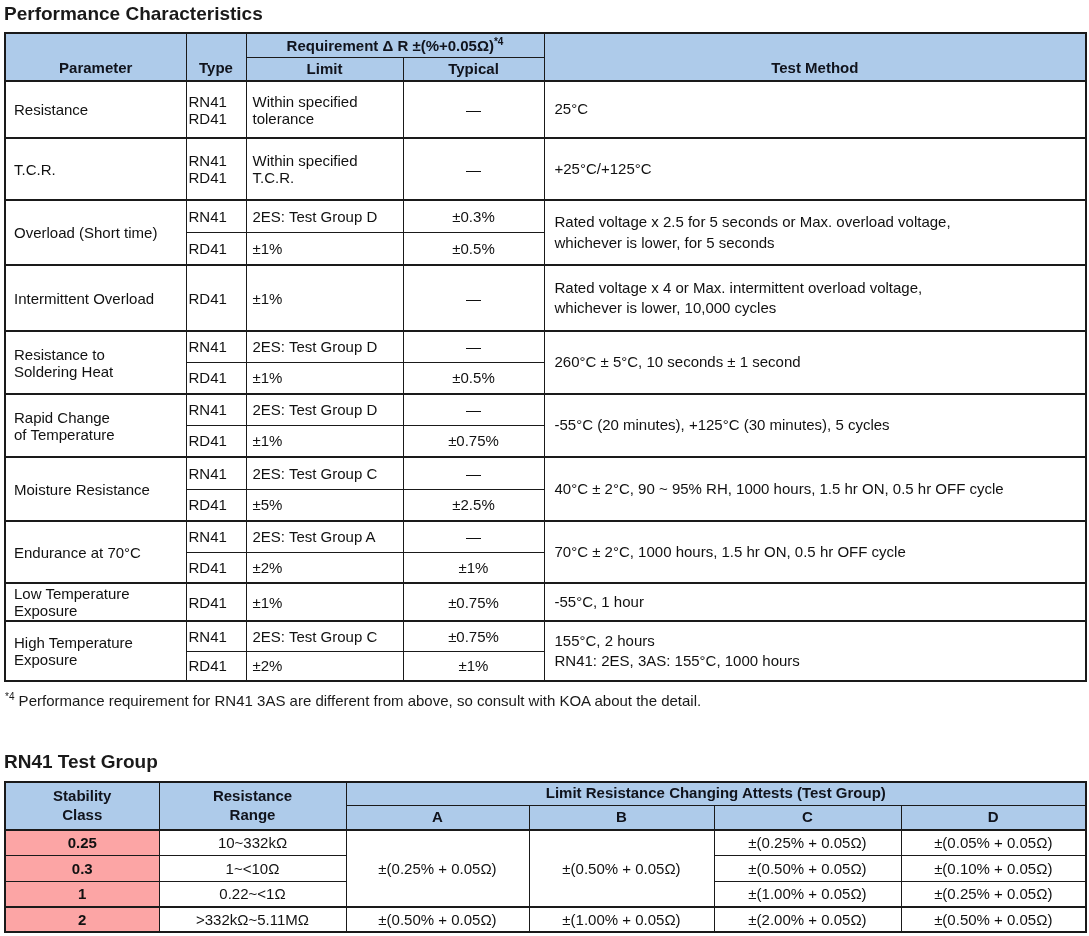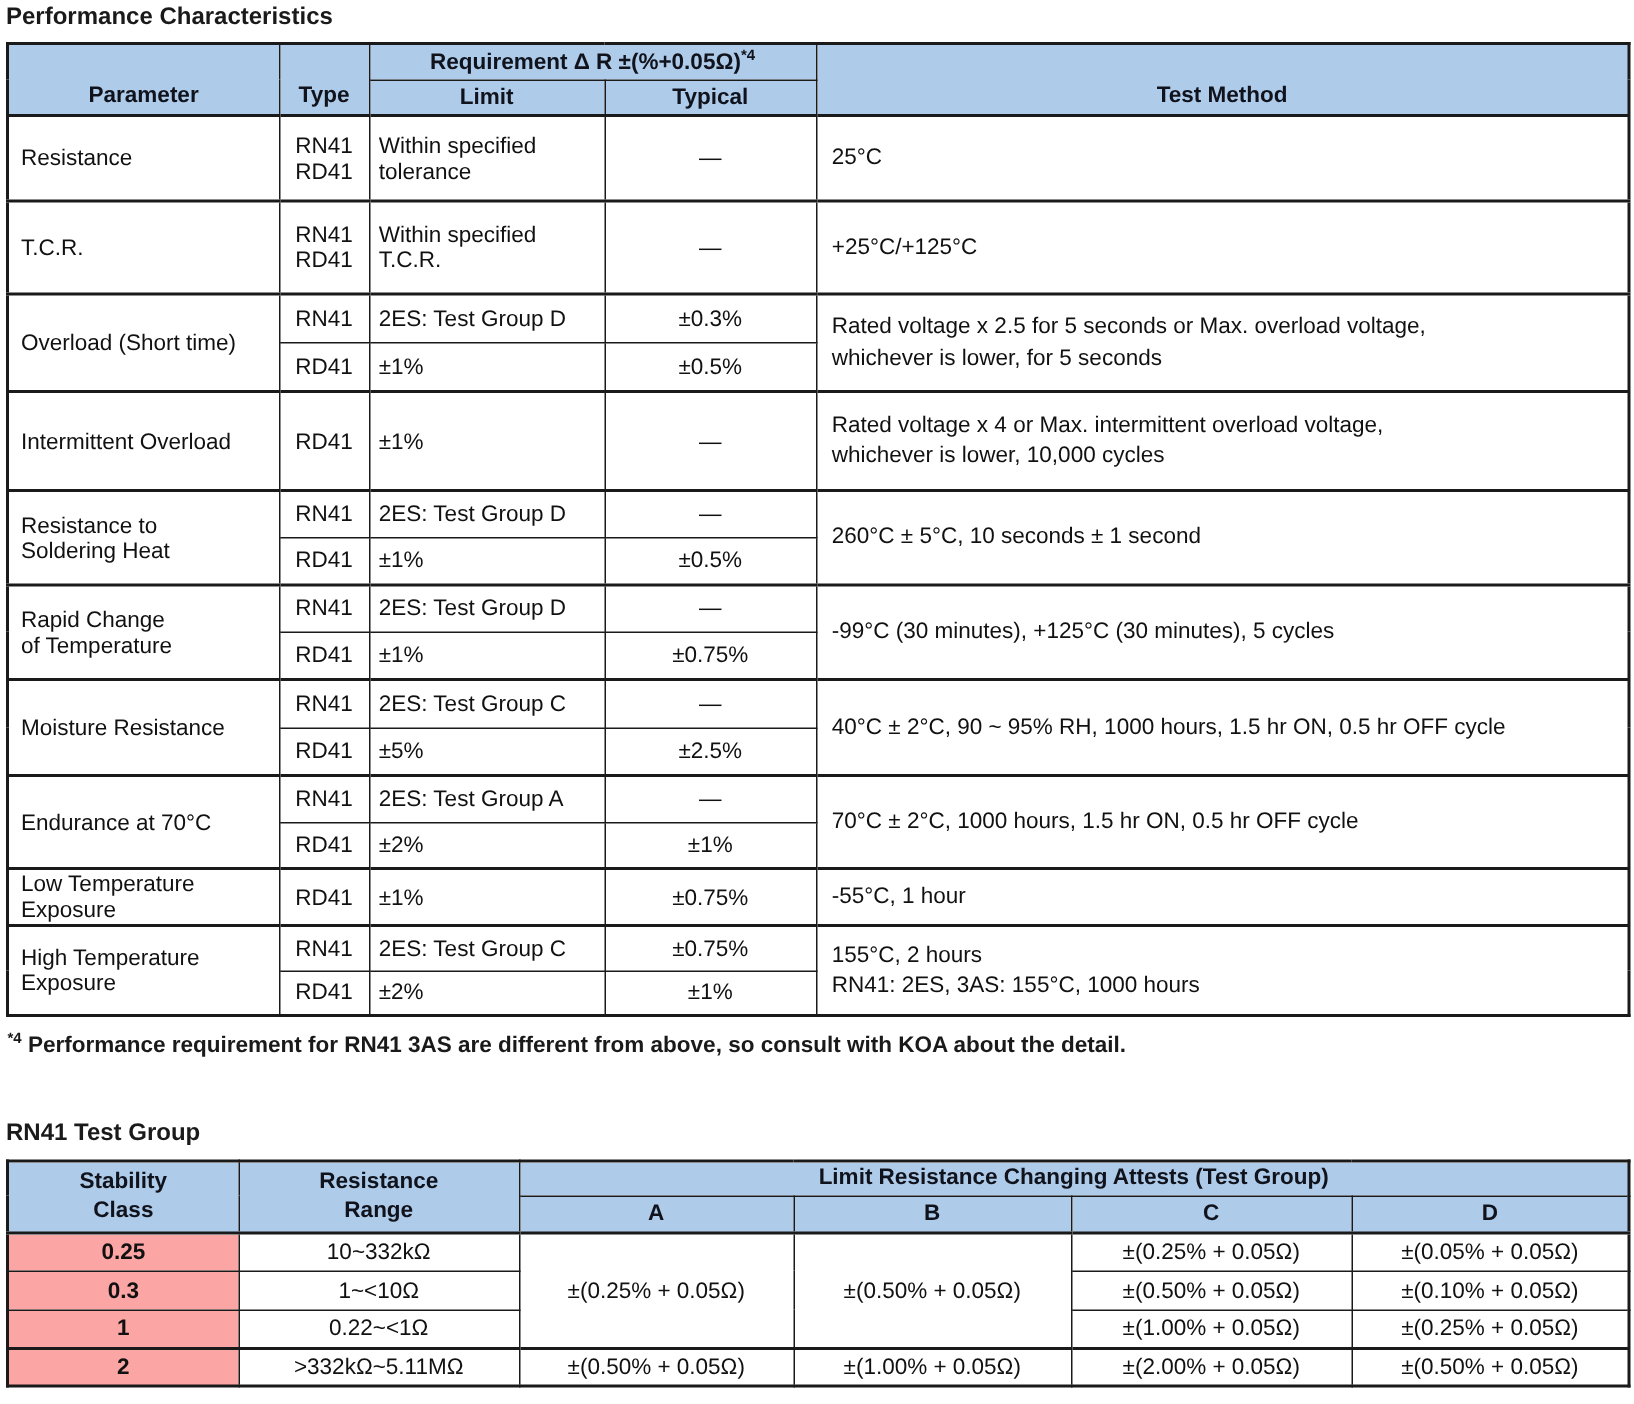--- a/index.html
+++ b/index.html
@@ -5,48 +5,48 @@
   * { box-sizing: border-box; }
   html,body { margin:0; padding:0; }
   body {
     width:1089px; height:936px; background:#ffffff; color:#111;
     font-family:"Liberation Sans","DejaVu Sans",sans-serif;
     overflow:hidden;
   }
   .doc { padding:3px 4px 0 4px; }
 
   h1.sec-title {
-    font-size:16px; font-weight:bold; margin:0 0 7px 0; color:#1a1a1a;
+    font-size:19px; font-weight:bold; margin:0 0 7px 0; color:#1a1a1a;
   }
 
   table {
     border-collapse:collapse; table-layout:fixed; width:1081px;
     border:2px solid #1a1a1a;
   }
   th, td {
     border:1px solid #1a1a1a;
     font-size:15px; padding:0 6px; overflow:hidden;
     vertical-align:middle;
   }
   th {
     background:#aecbea; font-weight:bold; text-align:center; color:#10131c;
   }
   th.valign-bottom { vertical-align:bottom; padding-bottom:4px; }
 
   
   .perf td { white-space:pre-line; }
   .perf td.param { text-align:left; padding-left:8px; }
-  .perf td.type  { text-align:center; padding:0 2px; }
+  .perf td.type  { padding:0 2px; }
   .perf td.limit { text-align:left; }
   .perf td.typical { text-align:center; }
   .perf td.tm { text-align:left; padding-left:10px; line-height:1.35; }
   .perf tr.gtop > td { border-top-width:2px; }
 
   .footnote {
-    font-size:15px; margin:9px 0 0 1px; color:#1a1a1a;font-weight:bold;
+    font-size:15px; margin:9px 0 0 1px; color:#1a1a1a;
   }
   .footnote sup { font-size:10px; }
 
   h1.sec-title2 { margin-top:42px; margin-bottom:8px; }
 
   
   .tg th { white-space:pre-line; line-height:1.25; padding:1px 4px; }
   .tg td { text-align:center; white-space:pre-line; }
   .tg td.cls { background:#fca5a5; font-weight:bold; }
   .tg tr.body-first > td, .tg tr.body-first > th { border-top-width:2px; }
@@ -139,21 +139,21 @@
         <td class="limit">±1%</td>
         <td class="typical">±0.5%</td>
       </tr>
 
       <tr class="gtop" style="height:31px">
         <td class="param" rowspan="2">Rapid Change
 of Temperature</td>
         <td class="type">RN41</td>
         <td class="limit">2ES: Test Group D</td>
         <td class="typical">—</td>
-        <td class="tm" rowspan="2">-99°C (30 minutes), +125°C (30 minutes), 5 cycles</td>
+        <td class="tm" rowspan="2">-55°C (20 minutes), +125°C (30 minutes), 5 cycles</td>
       </tr>
       <tr style="height:32px">
         <td class="type">RD41</td>
         <td class="limit">±1%</td>
         <td class="typical">±0.75%</td>
       </tr>
 
       <tr class="gtop" style="height:32px">
         <td class="param" rowspan="2">Moisture Resistance</td>
         <td class="type">RN41</td>

